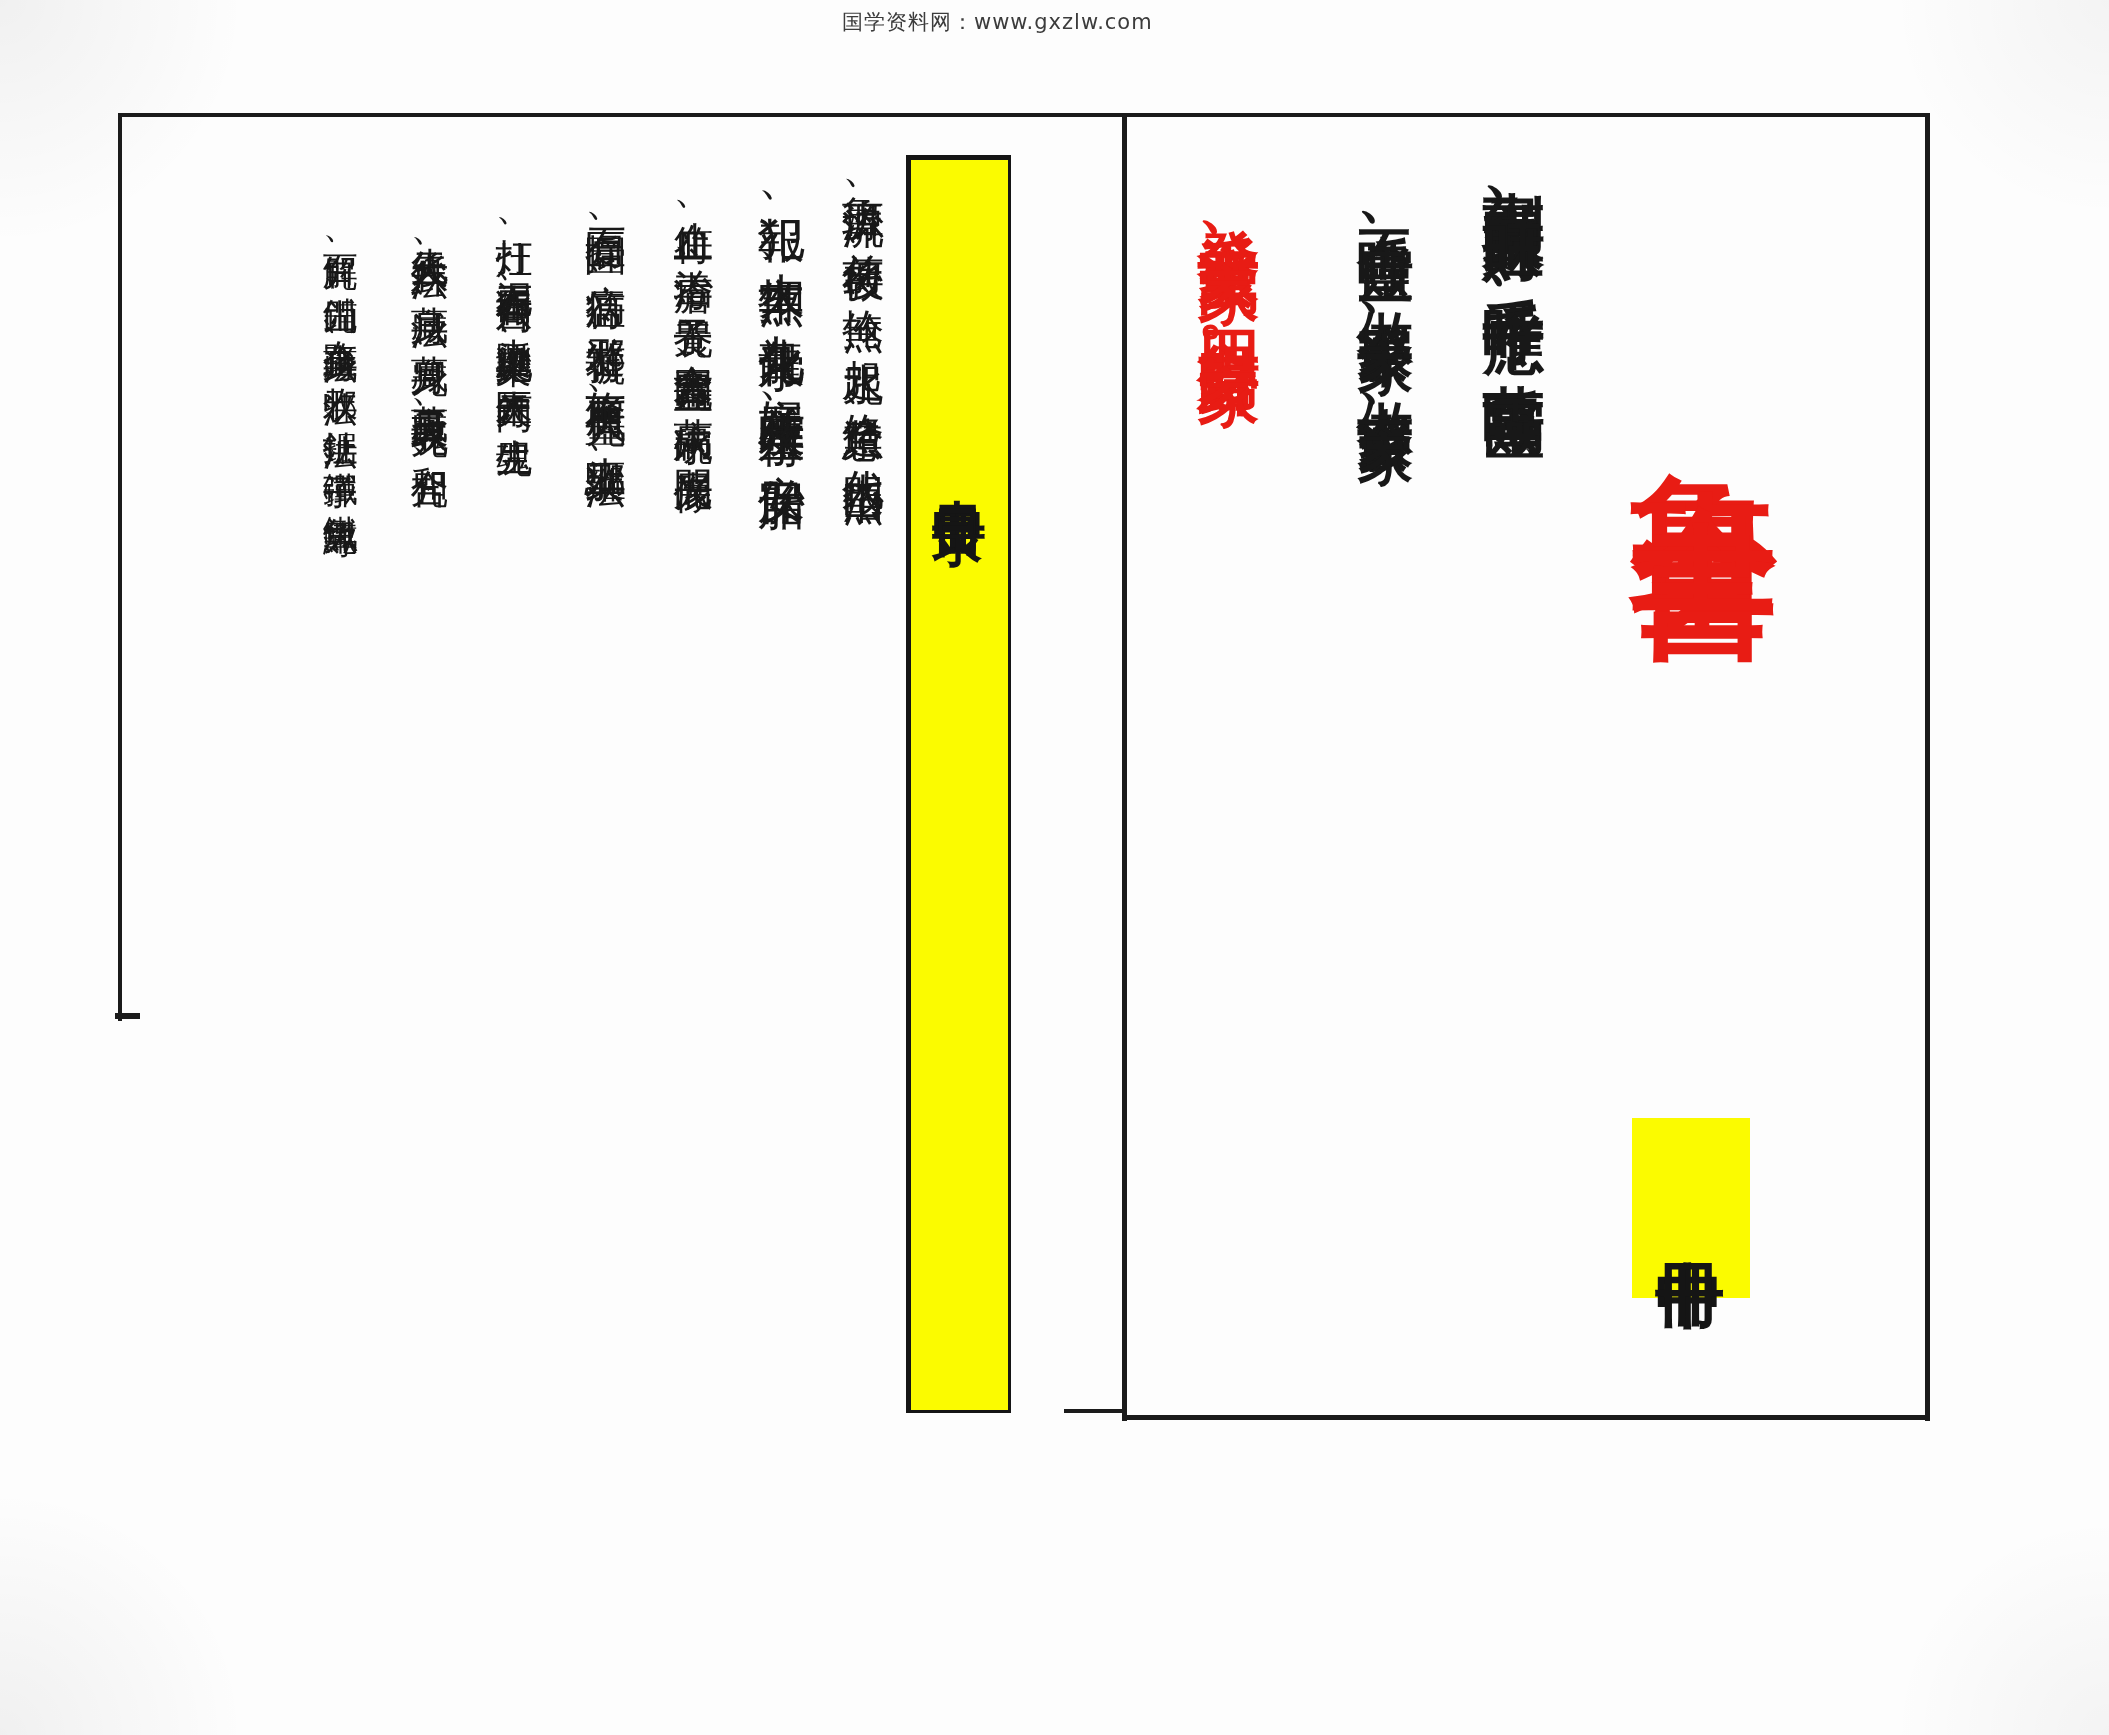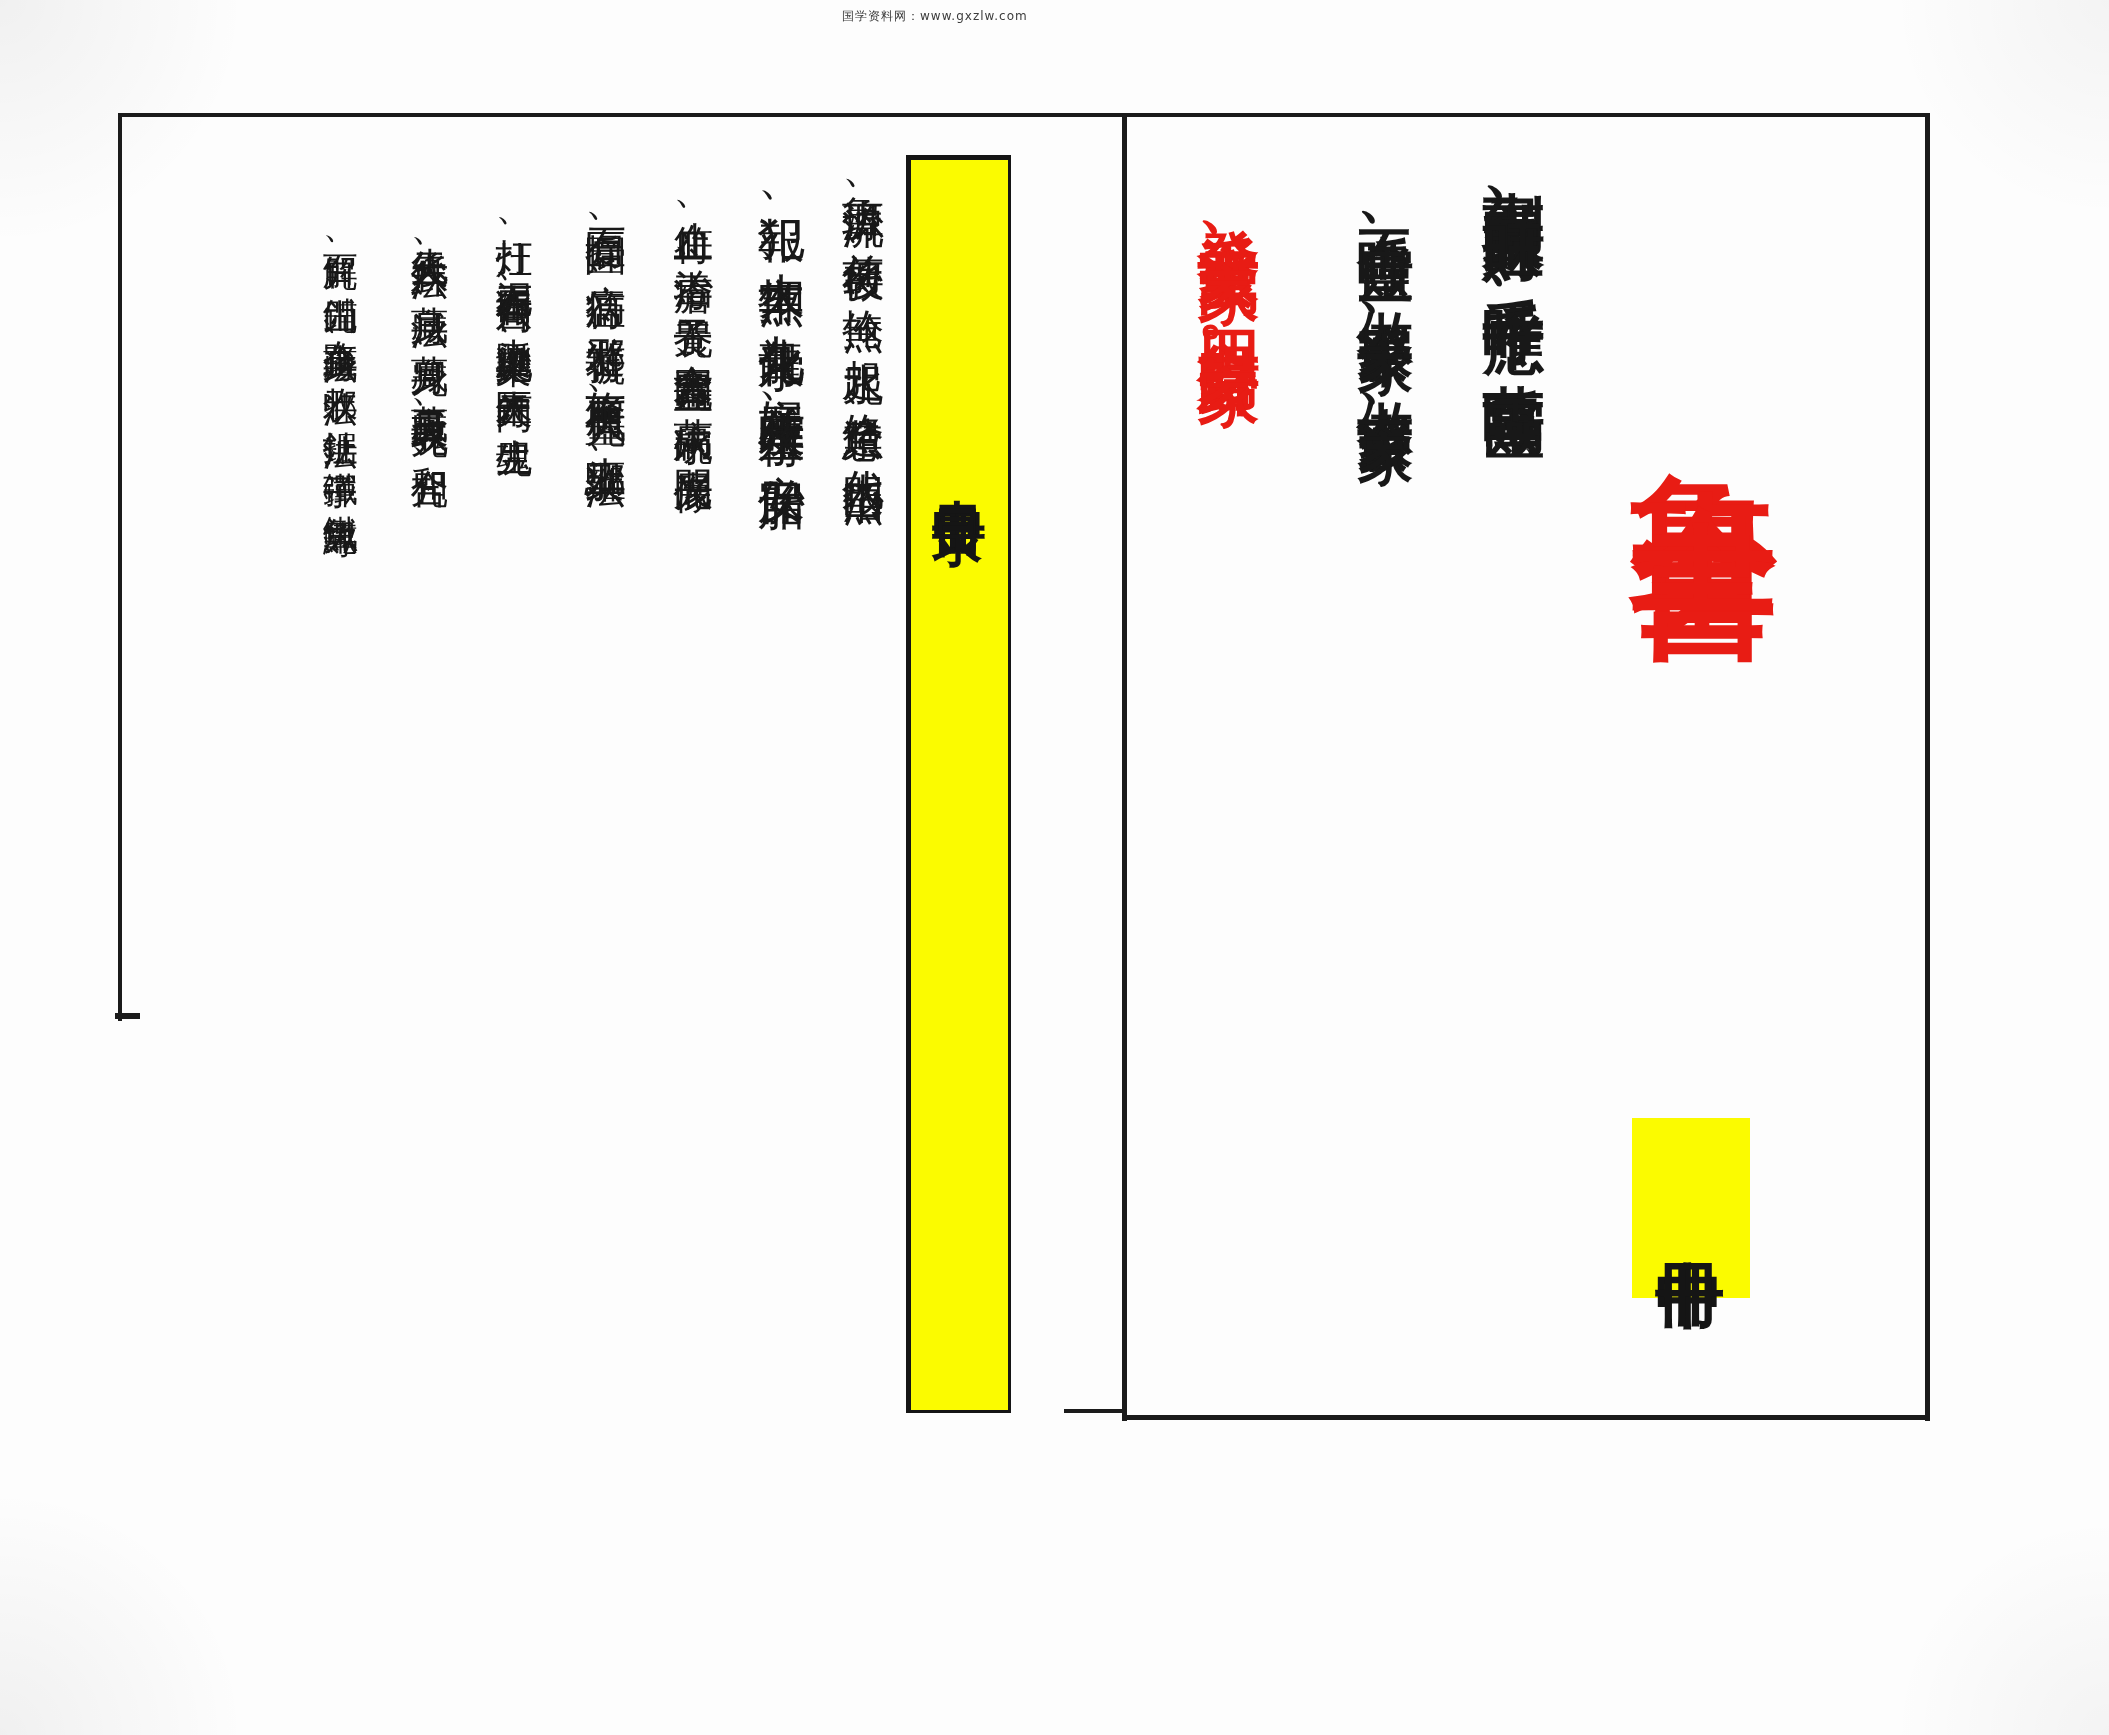--- a/index.html
+++ b/index.html
@@ -13,21 +13,21 @@
   .scan-bg{position:absolute;inset:0;
     background:
       radial-gradient(circle at 0% 0%, rgba(0,0,0,0.05), transparent 9%),
       radial-gradient(circle at 100% 0%, rgba(0,0,0,0.04), transparent 8%),
       radial-gradient(circle at 0% 100%, rgba(0,0,0,0.05), transparent 9%),
       radial-gradient(circle at 100% 100%, rgba(0,0,0,0.04), transparent 8%);
   }
   .watermark{
     position:absolute;left:842px;top:7.8px;
     font-family:"DejaVu Sans","Liberation Sans",sans-serif;
-    font-size:12px;color:#3c3c3c;letter-spacing:1px;white-space:nowrap;
+    font-size:21px;color:#3c3c3c;letter-spacing:1px;white-space:nowrap;
   }
   
   .line{position:absolute;background:#1b1b1b;}
   .l-top{left:118px;top:113px;width:1811px;height:3.9px;}
   .l-left{left:118px;top:113px;width:3.9px;height:908px;}
   .l-left-foot{left:115px;top:1013px;width:25px;height:5.8px;}
   .l-divider{left:1122px;top:113px;width:4.9px;height:1308px;}
   .l-right{left:1925px;top:113px;width:4.9px;height:1308px;}
   .l-bottom-right{left:1122px;top:1415px;width:808px;height:4.9px;}
   .l-bottom-nub{left:1064px;top:1409px;width:60px;height:3.9px;}

